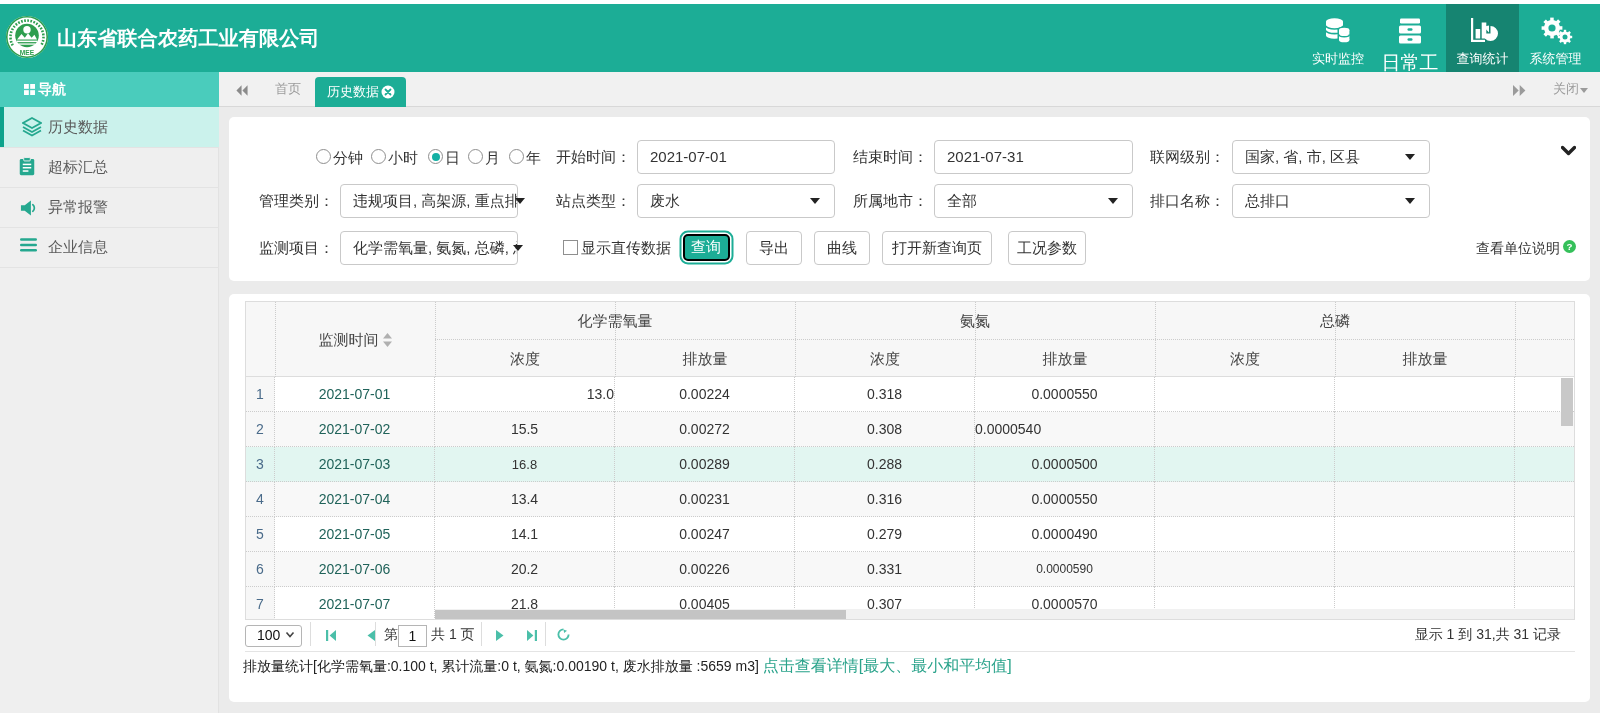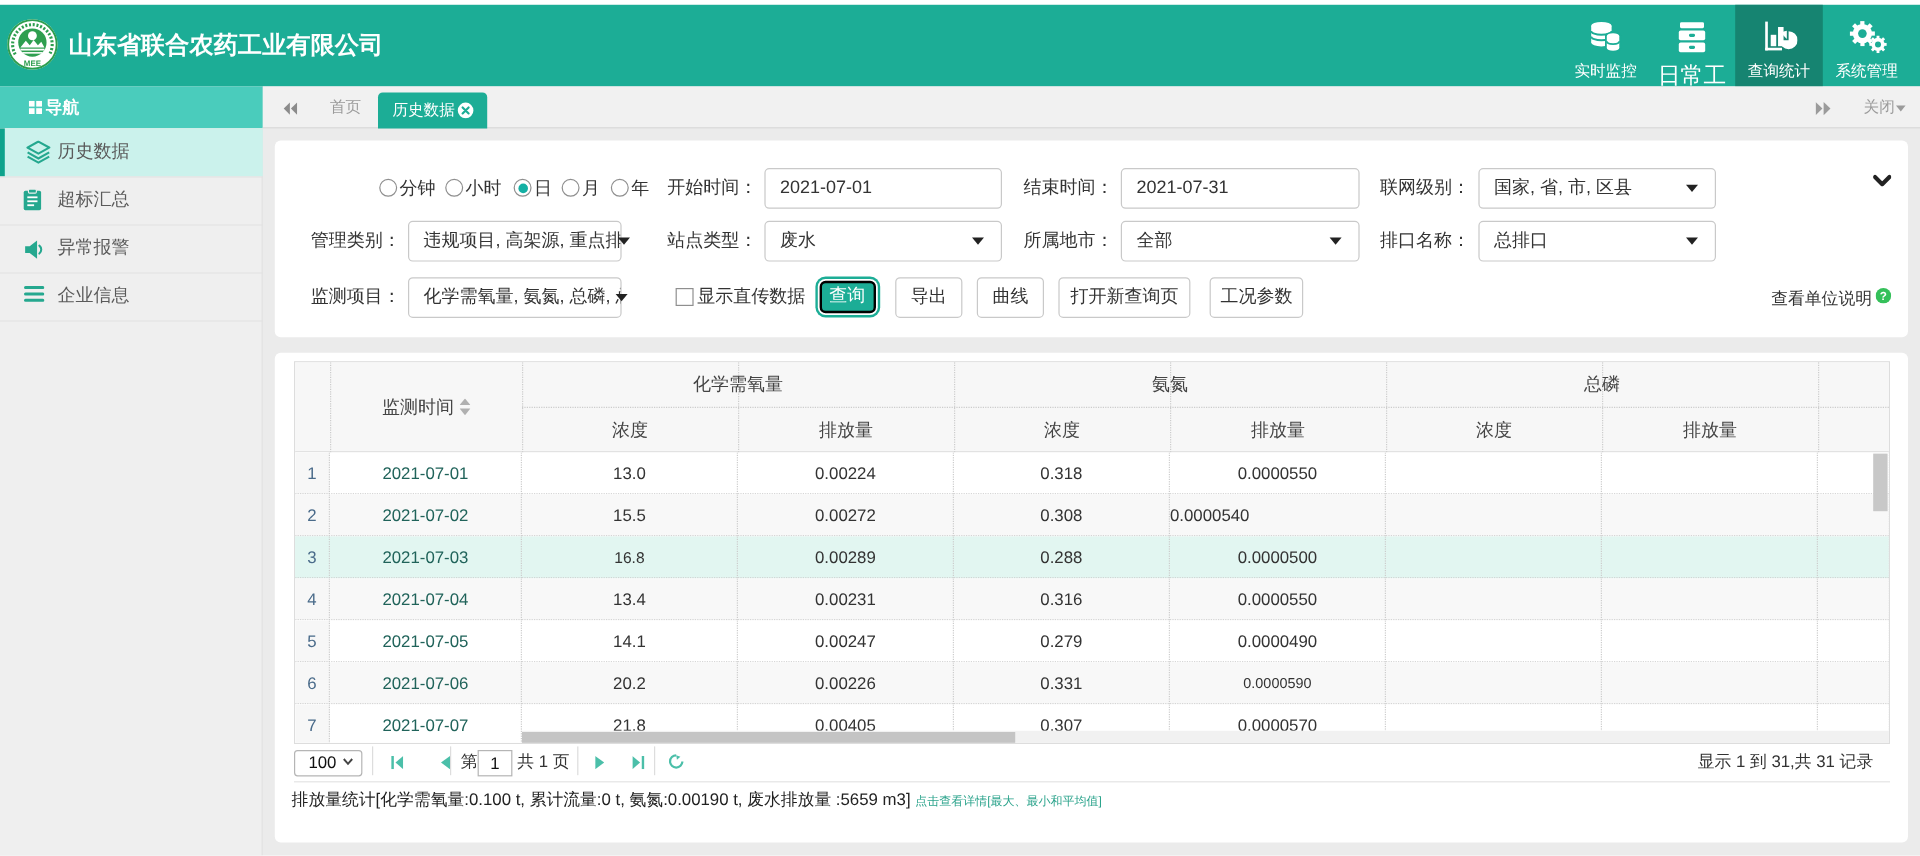--- a/index.html
+++ b/index.html
@@ -232,21 +232,21 @@
 <div class="abs" style="left:795px;top:340px;width:180px;height:37px;line-height:37px;text-align:center;font-size:15px;color:#444">浓度</div>
 <div class="abs" style="left:975px;top:340px;width:180px;height:37px;line-height:37px;text-align:center;font-size:15px;color:#444">排放量</div>
 <div class="abs" style="left:1155px;top:340px;width:180px;height:37px;line-height:37px;text-align:center;font-size:15px;color:#444">浓度</div>
 <div class="abs" style="left:1335px;top:340px;width:180px;height:37px;line-height:37px;text-align:center;font-size:15px;color:#444">排放量</div>
 <div class="abs" style="left:246px;top:377px;width:189px;height:35px;background:#ffffff;overflow:hidden">
 <div style="position:absolute;left:0;top:0;width:29px;height:35px;background:#f7f7f7;border-right:1px dotted #ccc;text-align:center;line-height:35px;font-size:14px;color:#4a6b8a">1</div>
 <div style="position:absolute;left:29px;top:0;width:160px;height:35px;border-right:1px dotted #ccc;text-align:center;line-height:35px;font-size:14px;color:#20635a">2021-07-01</div>
 <div style="position:absolute;left:0;bottom:0;width:189px;height:1px;border-top:1px dotted #ccc"></div>
 </div>
 <div class="abs" style="left:435px;top:377px;width:1139px;height:35px;background:#ffffff;overflow:hidden">
-<div style="position:absolute;left:0px;top:0;width:180px;height:35px;border-right:1px dotted #ccc;text-align:center;line-height:35px;font-size:14px;color:#333">13.0</div>
+<div style="position:absolute;left:0px;top:0;width:180px;height:35px;border-right:1px dotted #ccc;text-align:right;line-height:35px;font-size:14px;color:#333">13.0</div>
 <div style="position:absolute;left:180px;top:0;width:180px;height:35px;border-right:1px dotted #ccc;text-align:center;line-height:35px;font-size:14px;color:#333">0.00224</div>
 <div style="position:absolute;left:360px;top:0;width:180px;height:35px;border-right:1px dotted #ccc;text-align:center;line-height:35px;font-size:14px;color:#333">0.318</div>
 <div style="position:absolute;left:540px;top:0;width:180px;height:35px;border-right:1px dotted #ccc;text-align:center;line-height:35px;font-size:14px;color:#333">0.0000550</div>
 <div style="position:absolute;left:720px;top:0;width:180px;height:35px;border-right:1px dotted #ccc;text-align:center;line-height:35px;font-size:14px;color:#333"></div>
 <div style="position:absolute;left:900px;top:0;width:180px;height:35px;border-right:1px dotted #ccc;text-align:center;line-height:35px;font-size:14px;color:#333"></div>
 <div style="position:absolute;left:1080px;top:0;width:60px;height:35px;border-right:1px dotted #ccc;text-align:center;line-height:35px;font-size:14px;color:#333"></div>
 <div style="position:absolute;left:0;bottom:0;width:1139px;height:1px;border-top:1px dotted #ccc"></div>
 </div>
 <div class="abs" style="left:246px;top:412px;width:189px;height:35px;background:#f8f8f8;overflow:hidden">
 <div style="position:absolute;left:0;top:0;width:29px;height:35px;background:#f7f7f7;border-right:1px dotted #ccc;text-align:center;line-height:35px;font-size:14px;color:#4a6b8a">2</div>
@@ -364,13 +364,13 @@
     </svg>
 <svg class="abs" style="left:527px;top:629.5px" width="10" height="11" viewBox="0 0 10 11">
       <path d="M0 0 L0 11 L6.4 5.5 Z" fill="#4bbfa9"></path>
       <rect x="7.8" y="0" width="2.2" height="11" fill="#4bbfa9"></rect>
     </svg>
 <svg class="abs" style="left:557px;top:628px" width="13" height="13" viewBox="0 0 14 14">
 <path d="M12.5 7 A5.5 5.5 0 1 1 7 1.5" fill="none" stroke="#4bbfa9" stroke-width="2"></path>
 <path d="M7 1.5 L11 1.5 L9 5 Z" fill="#4bbfa9" transform="rotate(20 7 1.5)"></path>
     </svg>
 <div class="pgt" style="left:1411px;width:150px;text-align:right">显示 1 到 31,共 31 记录</div>
-<div class="abs" style="left:243px;top:652px;height:28px;line-height:28px;font-size:14px;color:#222">排放量统计[化学需氧量:0.100 t, 累计流量:0 t, 氨氮:0.00190 t, 废水排放量 :5659 m3] <span style="font-size:10px;color:#2aa38b">点击查看详情[最大、最小和平均值]</span></div>
+<div class="abs" style="left:243px;top:652px;height:28px;line-height:28px;font-size:14px;color:#222">排放量统计[化学需氧量:0.100 t, 累计流量:0 t, 氨氮:0.00190 t, 废水排放量 :5659 m3] <span style="font-size:16px;color:#2aa38b">点击查看详情[最大、最小和平均值]</span></div>
 </div>
 </body></html>

